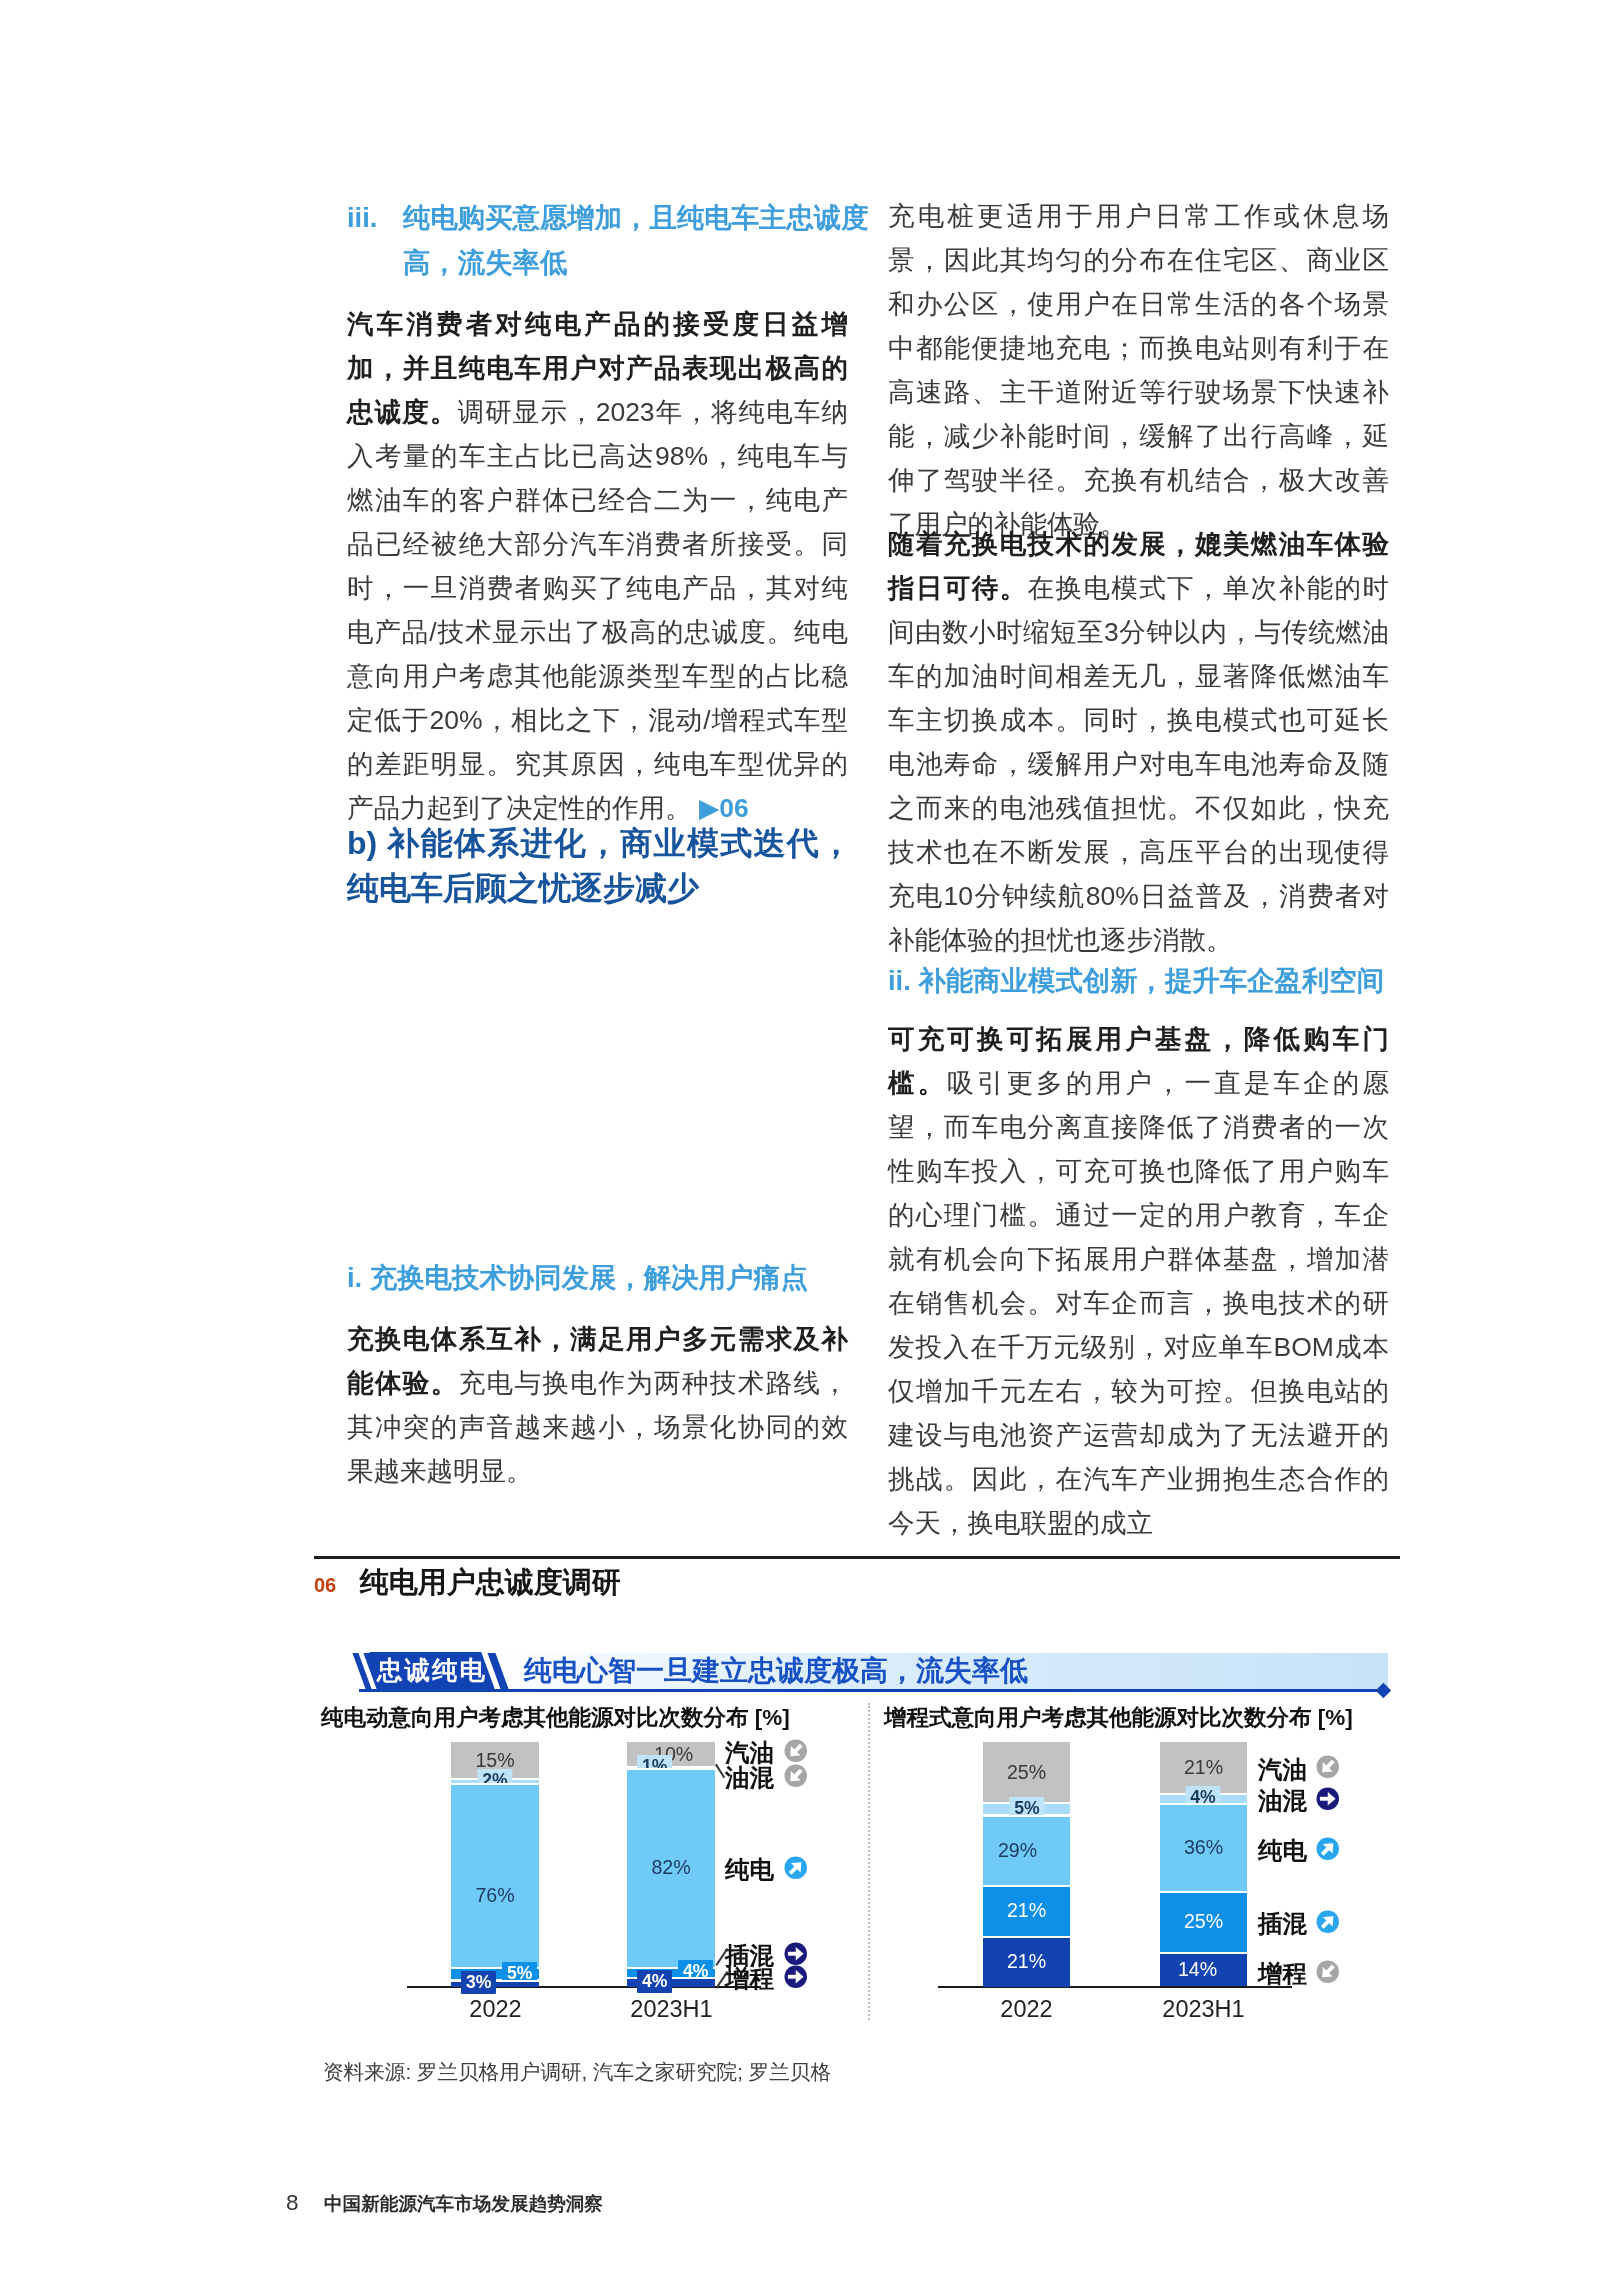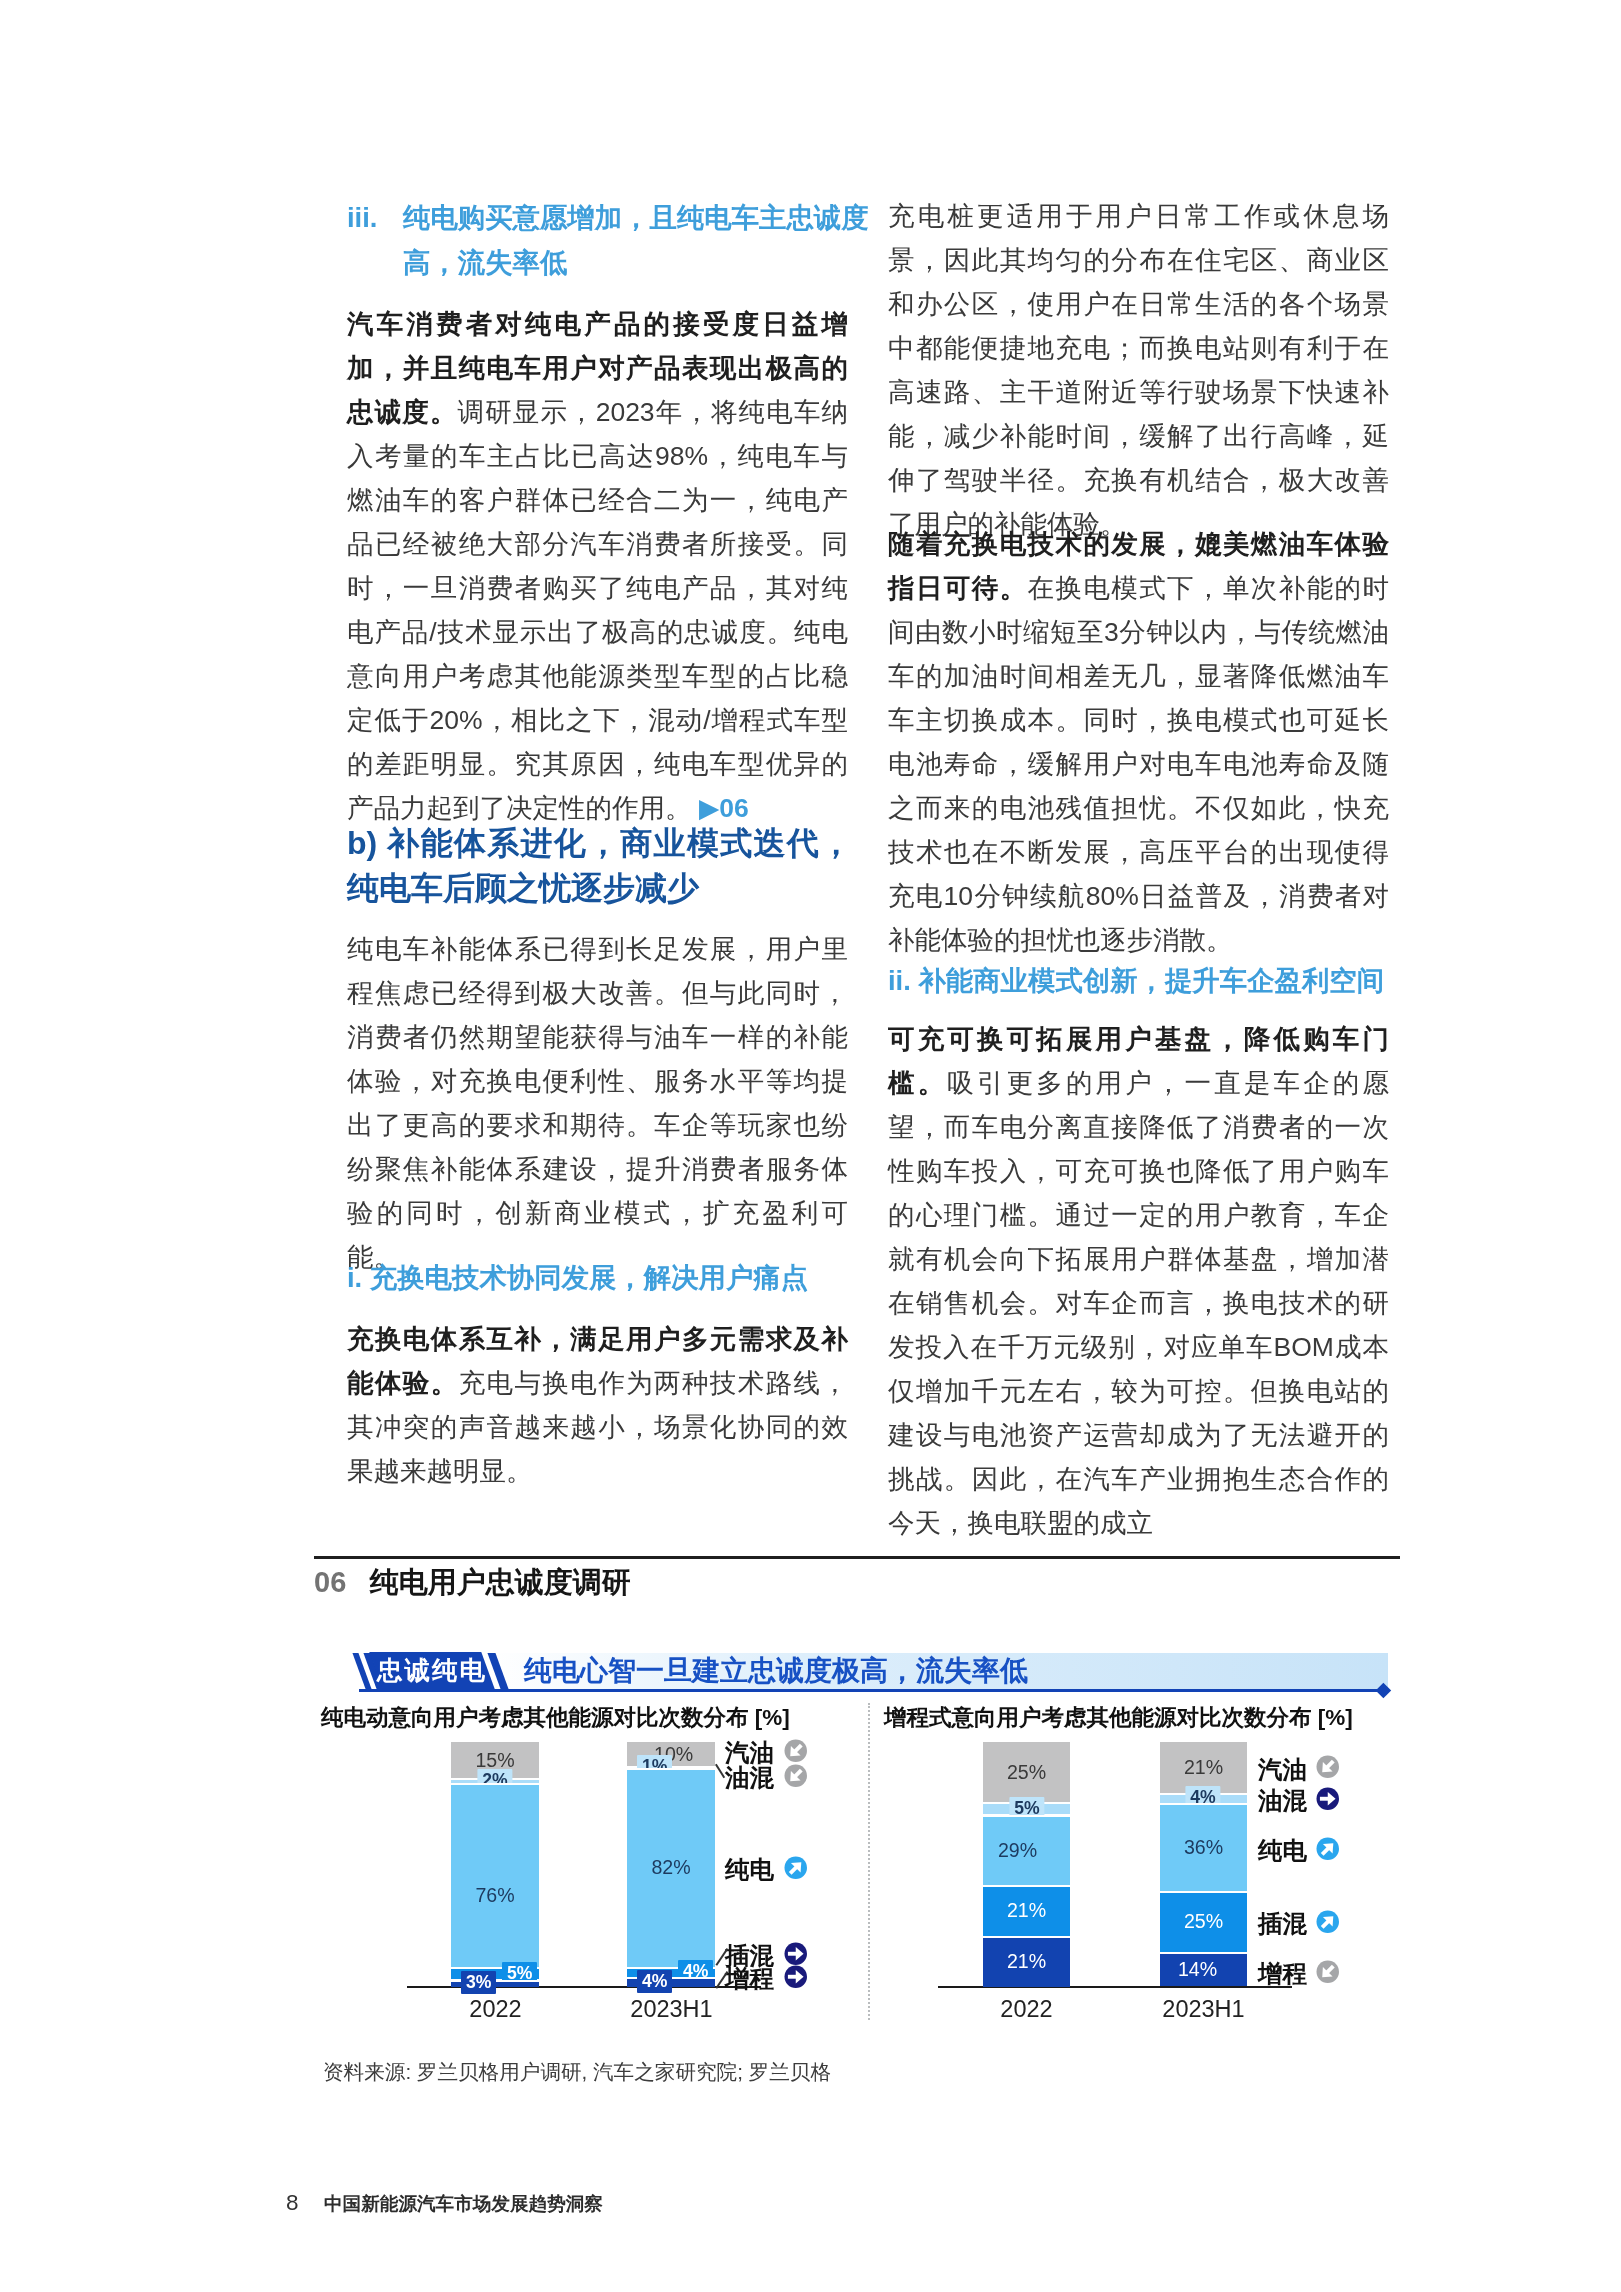--- a/index.html
+++ b/index.html
@@ -8,21 +8,21 @@
   .abs{position:absolute;}
   .body-text{font-size:26.5px;line-height:44px;color:#3a3a3a;text-align:justify;margin:0;}
   .body-text b{color:#1f1f1f;font-weight:700;}
   .marker{color:#3e9edb;font-weight:700;}
   .h-light{color:#3e9edb;font-weight:700;margin:0;}
   .h-dark{color:#17549c;font-weight:700;margin:0;line-height:45px;font-size:32px;text-align:justify;}
   .h3-wrap{position:relative;padding-left:56px;font-size:27.4px;line-height:45px;}
   .h3-num{position:absolute;left:0;top:0;}
   .h-sub{font-size:27.4px;line-height:39px;}
   .fig-rule{background:#1f1f1f;height:2.9px;}
-  .fig-no{color:#737373;font-weight:700;font-size:29px;}
+  .fig-no{color:#c2410c;font-weight:700;font-size:20px;}
   .fig-title{color:#161616;font-weight:700;font-size:29px;margin-left:23.5px;}
   .flag{background:#1243b5;transform:skewX(20deg);}
   .flag-inner{transform:skewX(-20deg);color:#ffffff;font-weight:700;font-size:25.5px;
               width:100%;height:100%;display:flex;align-items:center;justify-content:center;letter-spacing:2px;}
   .stripe{background:#1243b5;transform:skewX(20deg);}
   .banner-strip{background:linear-gradient(90deg,rgba(255,255,255,0) 0%,#ddeefb 35%,#c7e3f8 100%);}
   .banner-text{color:#1751c4;font-weight:700;font-size:28px;line-height:36px;}
   .banner-line{background:#1243b5;height:2.9px;}
   .banner-diamond{width:10.8px;height:10.8px;background:#1243b5;transform:rotate(45deg);}
   .chart-title{font-size:22.5px;font-weight:700;color:#111;}
@@ -47,21 +47,20 @@
     <span class="h3-num">iii.</span>
     <span>纯电购买意愿增加，且纯电车主忠诚度高，流失率低</span>
   </div>
 
   <p class="abs body-text" style="left:347px;top:302px;width:501px;">
     <b>汽车消费者对纯电产品的接受度日益增加，并且纯电车用户对产品表现出极高的忠诚度。</b><span>调研显示，2023年，将纯电车纳入考量的车主占比已高达98%，纯电车与燃油车的客户群体已经合二为一，纯电产品已经被绝大部分汽车消费者所接受。同时，一旦消费者购买了纯电产品，其对纯电产品/技术显示出了极高的忠诚度。纯电意向用户考虑其他能源类型车型的占比稳定低于20%，相比之下，混动/增程式车型的差距明显。究其原因，纯电车型优异的产品力起到了决定性的作用。</span> <span class="marker">▶06</span>
   </p>
 
   <p class="abs h-dark" style="left:347px;top:821px;width:505px;">b) 补能体系进化，商业模式迭代，纯电车后顾之忧逐步减少</p>
 
-  <p class="abs body-text" style="left:347px;top:927px;width:501px;">纯电车补能体系已得到长足发展，用户里程焦虑已经得到极大改善。但与此同时，消费者仍然期望能获得与油车一样的补能体验，对充换电便利性、服务水平等均提出了更高的要求和期待。车企等玩家也纷纷聚焦补能体系建设，提升消费者服务体验的同时，创新商业模式，扩充盈利可能。</p>
 
   <p class="abs h-light h-sub" style="left:347px;top:1258px;width:501px;">i. 充换电技术协同发展，解决用户痛点</p>
 
   <p class="abs body-text" style="left:347px;top:1317px;width:501px;">
     <b>充换电体系互补，满足用户多元需求及补能体验。</b><span>充电与换电作为两种技术路线，其冲突的声音越来越小，场景化协同的效果越来越明显。</span>
   </p>
 
   <p class="abs body-text" style="left:888px;top:194px;width:501px;">充电桩更适用于用户日常工作或休息场景，因此其均匀的分布在住宅区、商业区和办公区，使用户在日常生活的各个场景中都能便捷地充电；而换电站则有利于在高速路、主干道附近等行驶场景下快速补能，减少补能时间，缓解了出行高峰，延伸了驾驶半径。充换有机结合，极大改善了用户的补能体验。</p>
 
   <p class="abs body-text" style="left:888px;top:522px;width:501px;">

